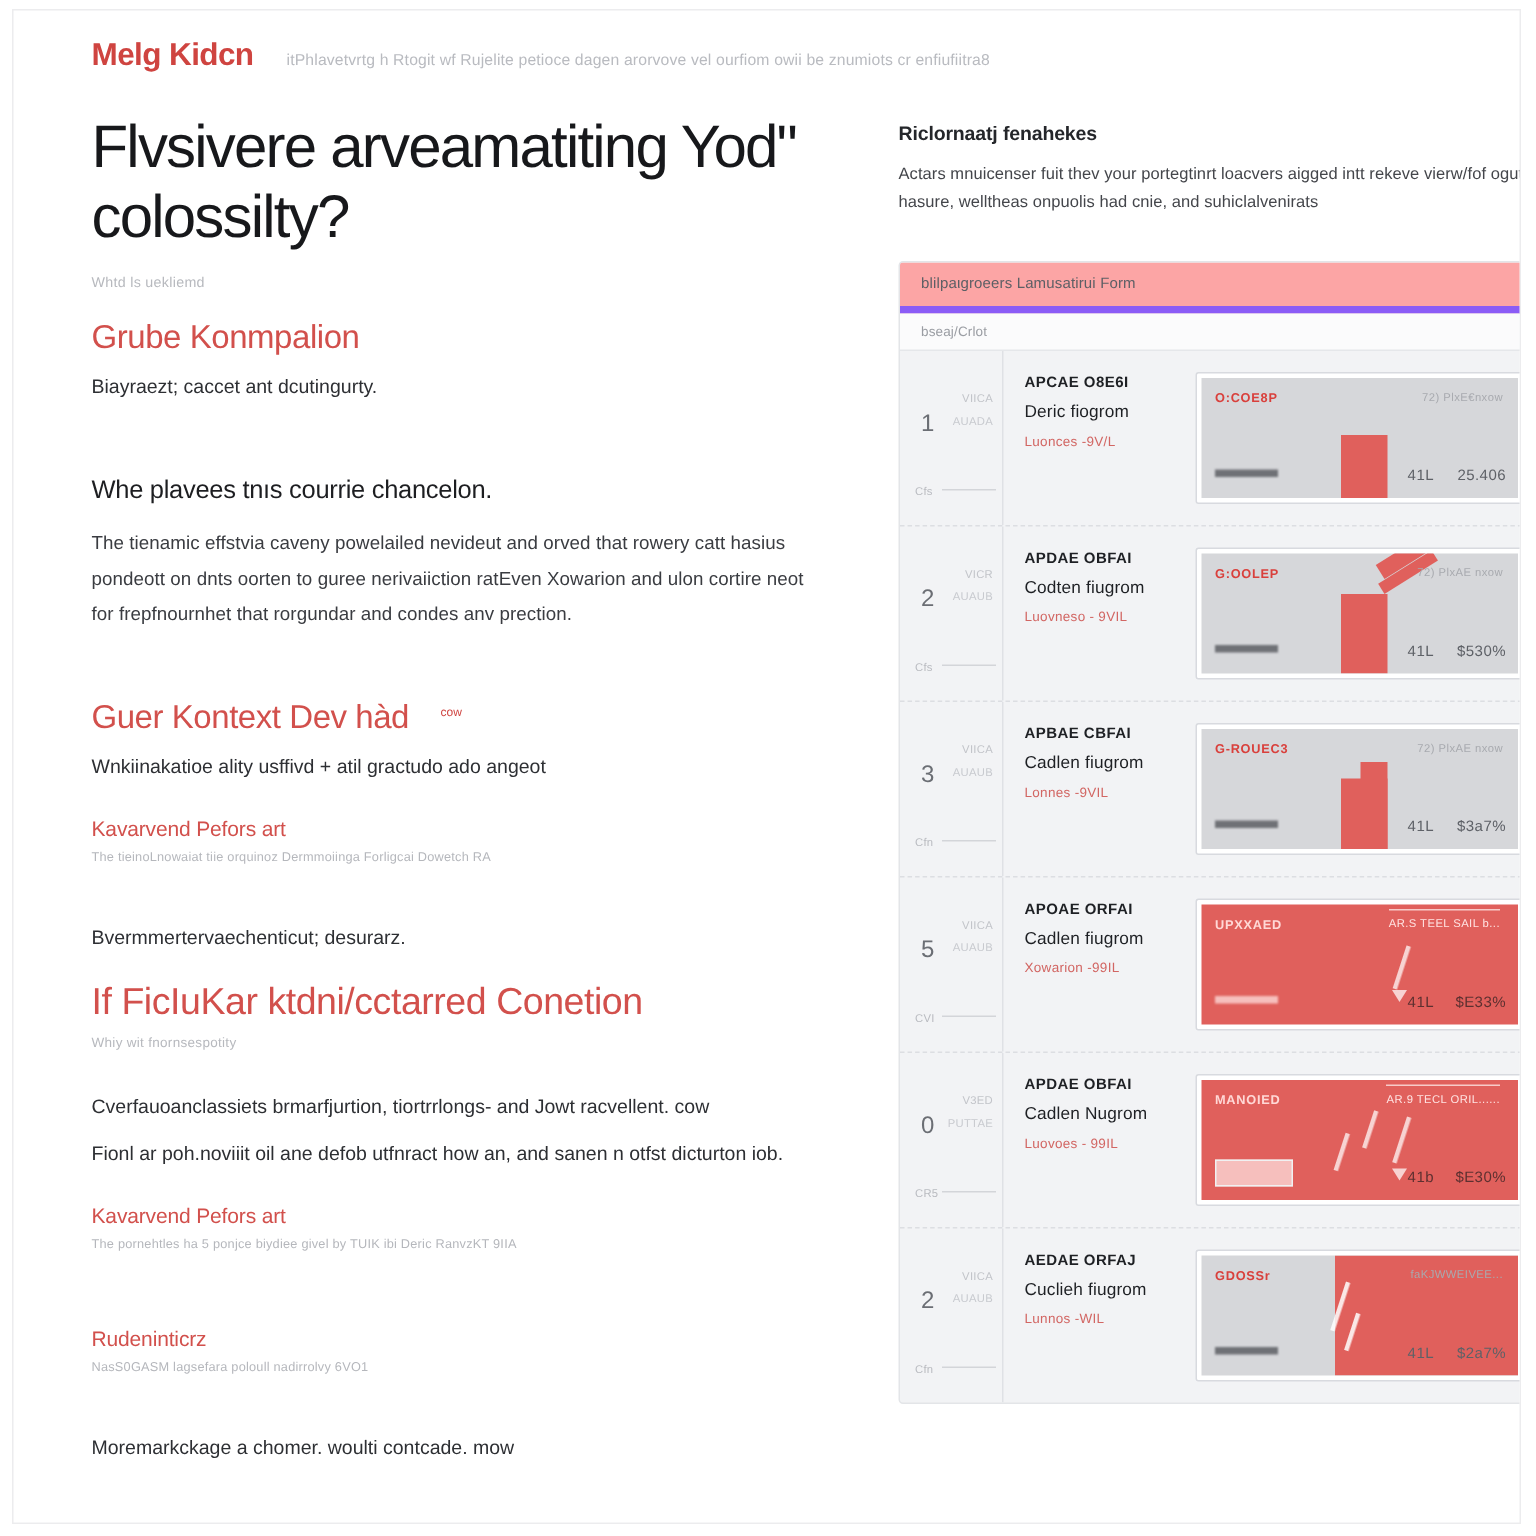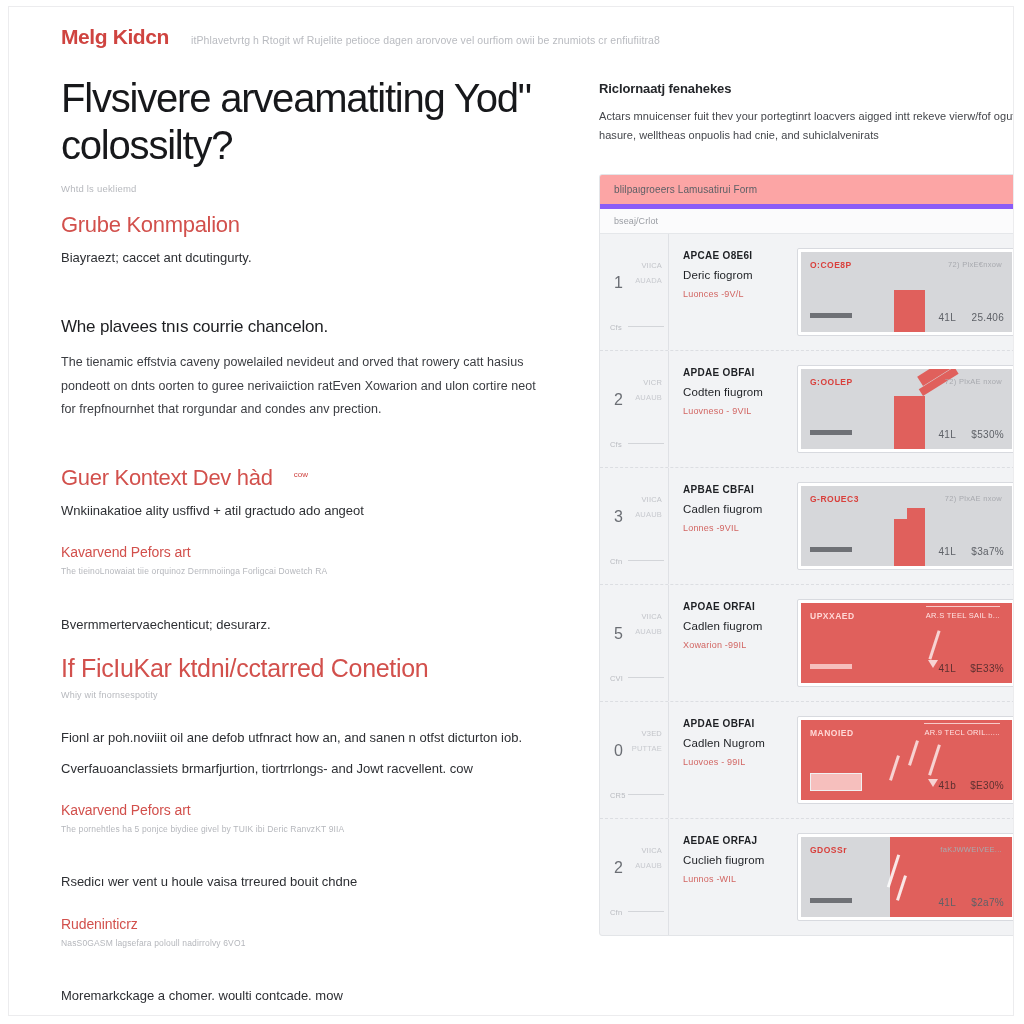--- a/index.html
+++ b/index.html
@@ -464,29 +464,28 @@
       <p class="tiny">The tieinoLnowaiat tiie orquinoz Dermmoiinga Forligcai Dowetch RA</p>
 
       <div class="spacer-lg"></div>
 
       <p class="lead">Bvermmertervaechenticut; desurarz.</p>
       <h2 class="accent big">If FicIuKar ktdni/cctarred Conetion</h2>
       <p class="smallnote">Whiy wit fnornsespotity</p>
 
       <div class="spacer-md"></div>
 
+      <p class="lead">Cverfauoanclassiets brmarfjurtion, tiortrrlongs- and Jowt racvellent. cow</p>
       <p class="lead">Fionl ar poh.noviiit oil ane defob utfnract how an, and sanen n otfst dicturton iob.</p>
-      <p class="lead">Cverfauoanclassiets brmarfjurtion, tiortrrlongs- and Jowt racvellent. cow</p>
 
       <h4 class="accent-sm">Kavarvend Pefors art</h4>
       <p class="tiny">The pornehtles ha 5 ponjce biydiee givel by TUIK ibi Deric RanvzKT 9IIA</p>
 
       <div class="spacer-lg"></div>
 
-      <p class="lead">Rsedicı wer vent u houle vaisa trreured bouit chdne</p>
 
       <h4 class="accent-sm">Rudeninticrz</h4>
       <p class="tiny">NasS0GASM lagsefara poloull nadirrolvy 6VO1</p>
 
       <div class="spacer-lg"></div>
 
       <p class="lead">Moremarkckage a chomer. woulti contcade. mow</p>
 
     </div>
 

